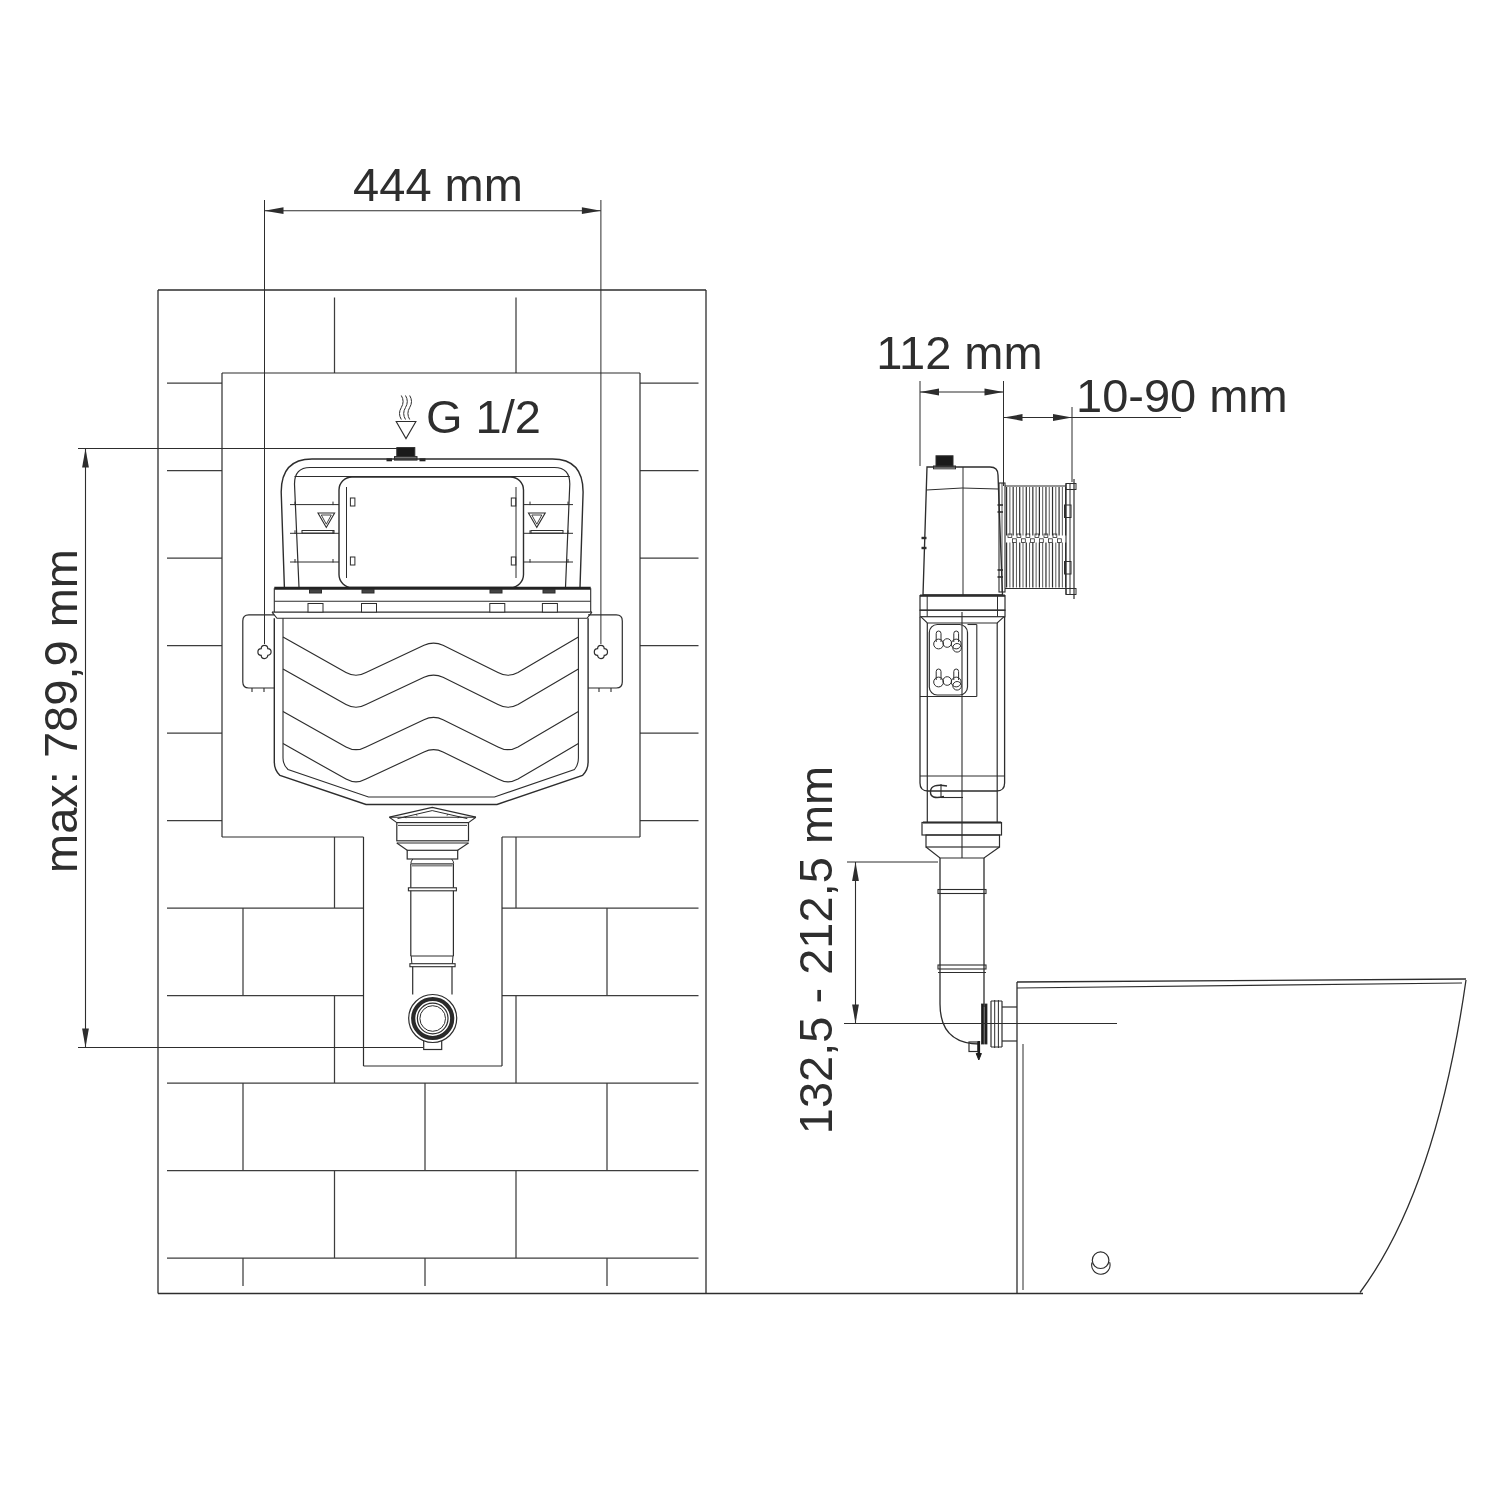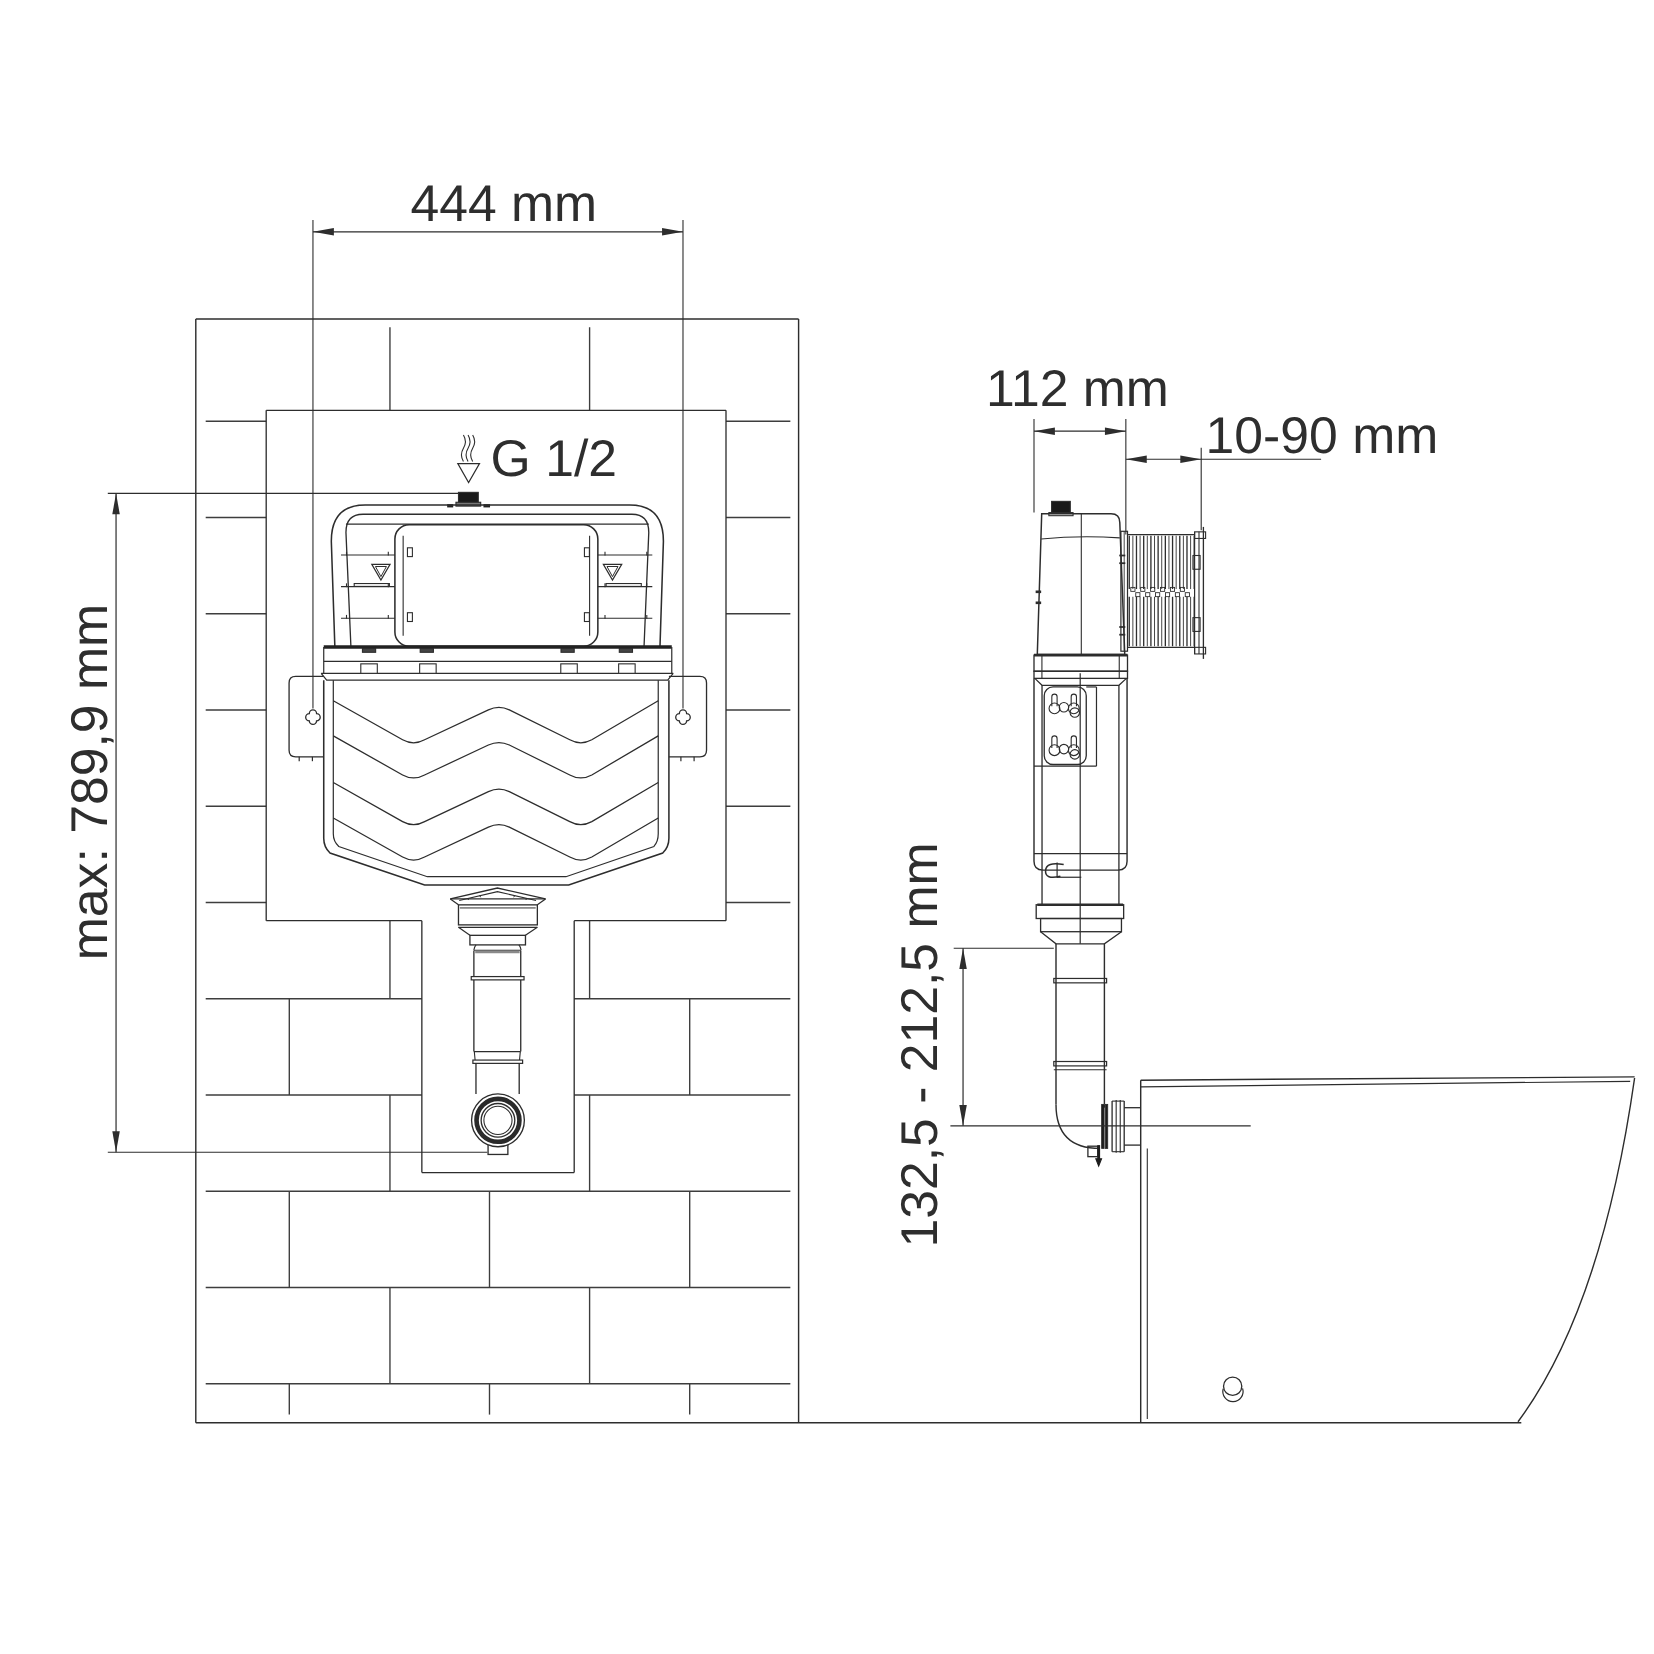--- a/index.html
+++ b/index.html
@@ -1,21 +1,21 @@
 <!DOCTYPE html>
 <html><head>
 <meta charset="utf-8">
 <style>
 html,body{margin:0;padding:0;background:#ffffff;}
 svg{display:block;}
 text{font-family:"Liberation Sans",sans-serif;}
 </style>
 </head>
 <body>
-<div style="transform:translateZ(0);width:1467px;height:1504px;padding-left:20px;">
+<div style="transform:translateZ(0);width:1467px;height:1504px;">
 <svg width="1504" height="1504" viewBox="0 0 1504 1504">
 
 <g>
         <line x1="158" y1="290" x2="706" y2="290" stroke="#2d2d2d" stroke-width="1.3" stroke-linecap="butt"></line>
         <line x1="158" y1="290" x2="158" y2="1293.5" stroke="#2d2d2d" stroke-width="1.3" stroke-linecap="butt"></line>
         <line x1="706" y1="290" x2="706" y2="1293.5" stroke="#2d2d2d" stroke-width="1.3" stroke-linecap="butt"></line>
       </g>
 
 <g>
         <line x1="158" y1="1293.5" x2="1363" y2="1293.5" stroke="#2d2d2d" stroke-width="1.4" stroke-linecap="butt"></line>

